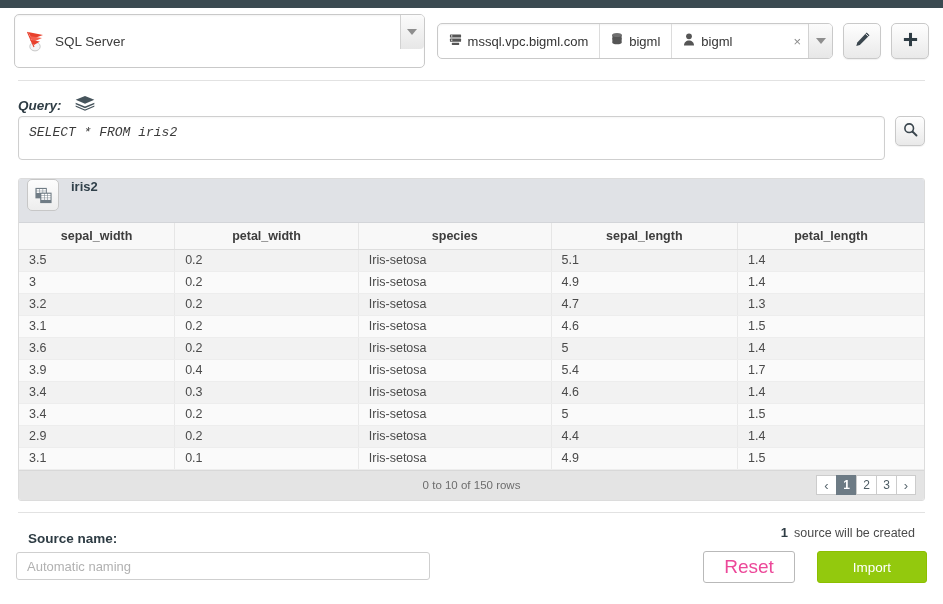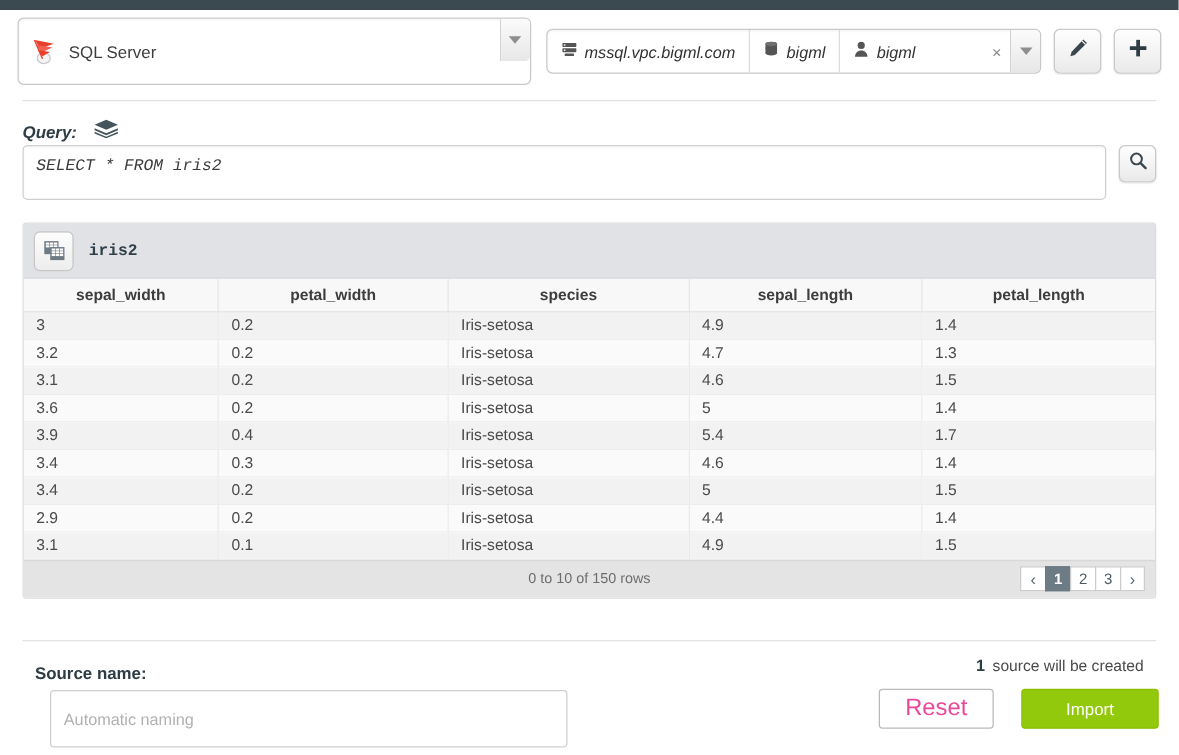--- a/index.html
+++ b/index.html
@@ -54,21 +54,20 @@
 
   
   .conn-group {
     margin-left:12px;
     height:36px; width:398px;
     display:flex; align-items:stretch;
     background:#fff;
     border:1px solid #c9c9c9; border-radius:5px;
     box-shadow:inset 0 1px 2px rgba(0,0,0,.05);
     position:relative;
-    font-style:italic;
   }
   .conn-cell {
     display:flex; align-items:center; gap:6px;
     padding:0 11px;
     font-size:13px; color:#333;
     border-right:1px solid #dcdcdc;
     white-space:nowrap;
   }
   .conn-cell.last { border-right:none; flex:1; }
   .conn-clear {
@@ -134,25 +133,24 @@
     position:absolute; left:18px; top:178px;
     width:907px;
     border:1px solid #dcdcdc;
     border-radius:3px;
     overflow:hidden;
     background:#fff;
   }
   .panel-head {
     height:44px;
     background:#e0e2e6;
-    display:flex; align-items:center;
+    display:flex; 
     padding:0 8px;
     gap:12px;
     border-bottom:1px solid #d3d5d9;
-    font-family:Liberation Mono, monospace;
   }
   .table-icon-box {
     width:32px;height:32px;
     background: linear-gradient(to bottom,#fdfdfd,#ededed);
     border:1px solid #c7c7c7; border-radius:5px;
     display:flex;align-items:center;justify-content:center;
   }
   .panel-title { font-size:13px; font-weight:bold; color:#30404a; }
 
   table.grid {
@@ -216,22 +214,22 @@
     position:absolute; left:18px; top:512px; width:907px; height:1px;
     background:#e2e2e2;
   }
 
   
   .source-label {
     position:absolute; left:28px; top:531px;
     font-size:13.5px; font-weight:bold; color:#2e3c44;
   }
   .source-input {
-    position:absolute; left:40px; top:552px;
-    width:414px; height:46px;
+    position:absolute; left:16px; top:552px;
+    width:414px; height:28px;
     border:1px solid #cfcfcf; border-radius:3px;
     background:#fff;
     display:flex; align-items:center;
     padding:0 10px;
     font-size:13px; color:#b1b1b1;
   }
   .will-create {
     position:absolute; right:28px; top:525px;
     font-size:12.5px; color:#4a4a4a;
     display:flex; align-items:baseline; gap:6px;
@@ -404,20 +402,27 @@
         <tr>
           <th>sepal_width</th>
           <th>petal_width</th>
           <th>species</th>
           <th>sepal_length</th>
           <th>petal_length</th>
         </tr>
       </thead>
       <tbody>
         <tr>
+          <td>3.5</td>
+          <td>0.2</td>
+          <td>Iris-setosa</td>
+          <td>5.1</td>
+          <td>1.4</td>
+        </tr>
+        <tr>
           <td>3</td>
           <td>0.2</td>
           <td>Iris-setosa</td>
           <td>4.9</td>
           <td>1.4</td>
         </tr>
         <tr>
           <td>3.2</td>
           <td>0.2</td>
           <td>Iris-setosa</td>

